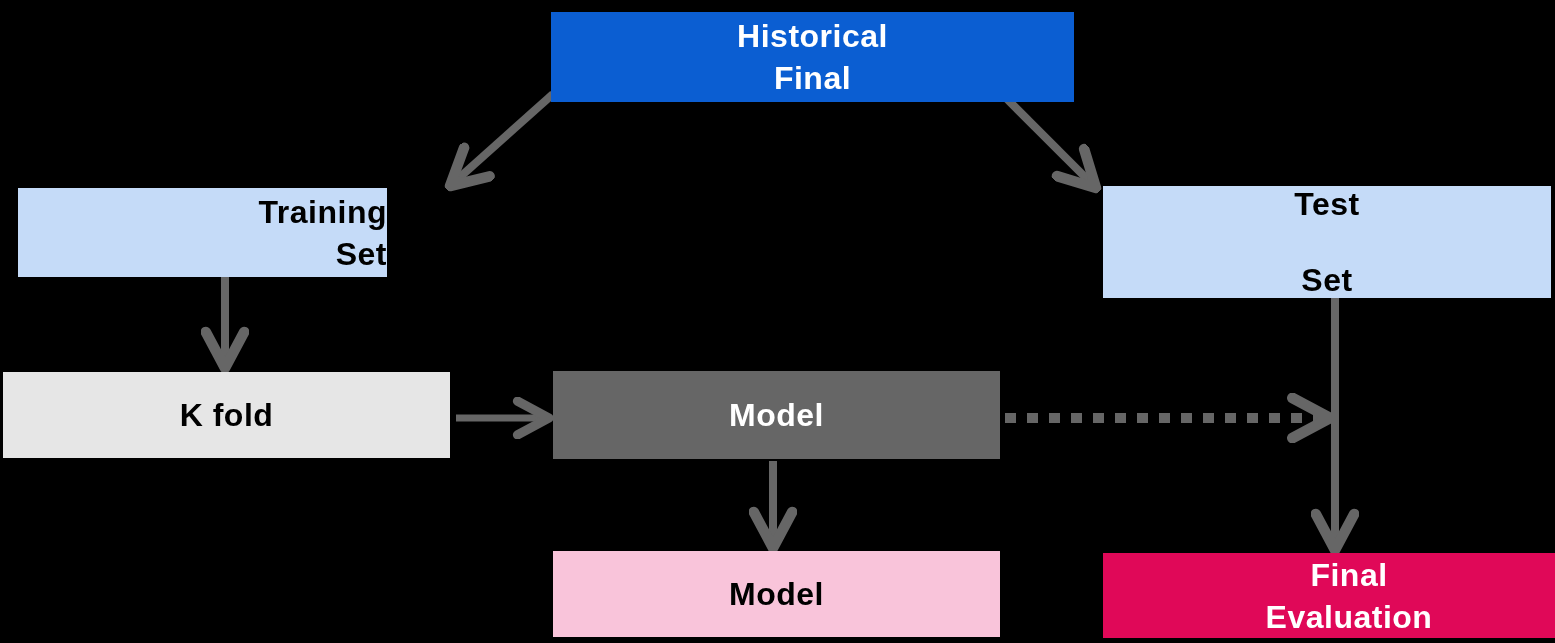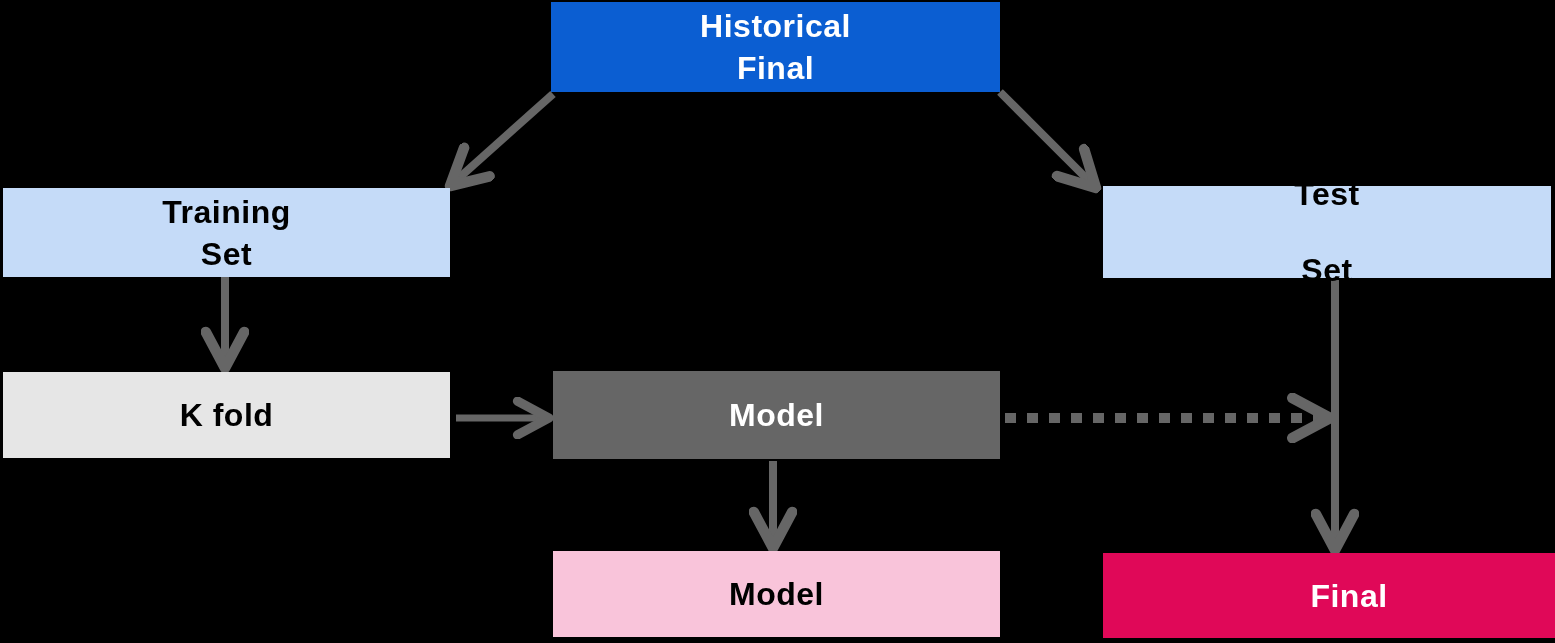--- a/index.html
+++ b/index.html
@@ -29,23 +29,23 @@
     flex-direction: column;
     align-items: center;
     justify-content: center;
     text-align: center;
     font-weight: bold;
     font-size: 32px;
     line-height: 42px;
     letter-spacing: 0.5px;
   }
   
-  #node-historical      { left: 551px; top: 2px;   width: 449px; height: 90px; align-items: center; }
-  #node-training        { left: 3px;   top: 188px; width: 447px; height: 89px; }
-  #node-test            { left: 1103px;top: 186px; width: 448px; height: 92px; gap: 34px; }
+  #node-historical      { left: 551px; top: 12px;   width: 523px; height: 90px; align-items: center; }
+  #node-training        { left: 18px;   top: 188px; width: 369px; height: 89px; align-items: flex-end; }
+  #node-test            { left: 1103px;top: 186px; width: 448px; height: 112px; gap: 34px; }
   #node-kfold           { left: 3px;   top: 372px; width: 447px; height: 86px; text-align: right; }
   #node-model           { left: 553px; top: 371px; width: 447px; height: 88px; }
   #node-performance     { left: 553px; top: 551px; width: 447px; height: 86px; }
   #node-final           { left: 1103px;top: 553px; width: 448px; height: 85px; padding-left: 22px; }
 </style>
 </head>
 <body>
 
 <div class="canvas" style="background: rgb(0, 0, 0);">
 
@@ -90,15 +90,16 @@
   <div class="node" id="node-model" style="background: rgb(102, 102, 102); color: rgb(255, 255, 255);">
     <div>Model</div>
   </div>
 
   <div class="node" id="node-performance" style="background: rgb(249, 196, 218); color: rgb(0, 0, 0);">
     <div>Model</div>
   </div>
 
   <div class="node" id="node-final" style="background: rgb(224, 8, 88); color: rgb(255, 255, 255);">
     <div>Final</div>
+    <div>Evaluation</div>
   </div>
 
 </div>
 
 </body></html>

